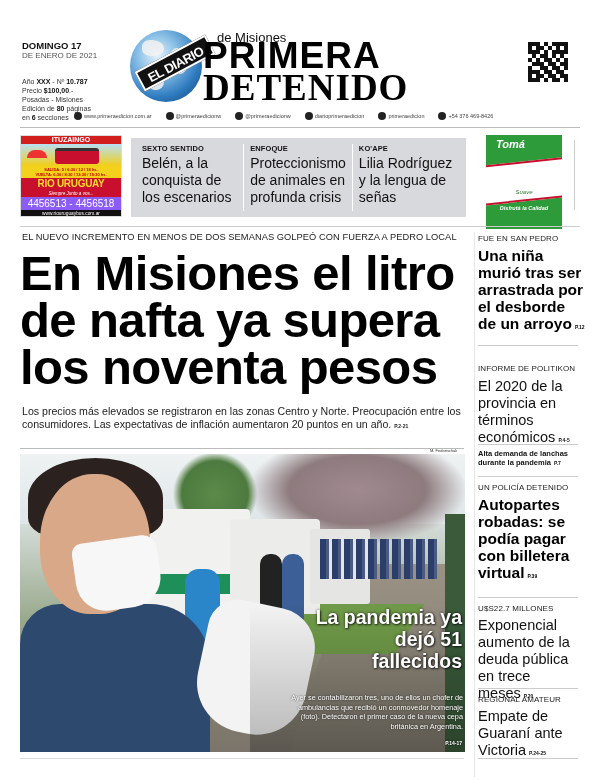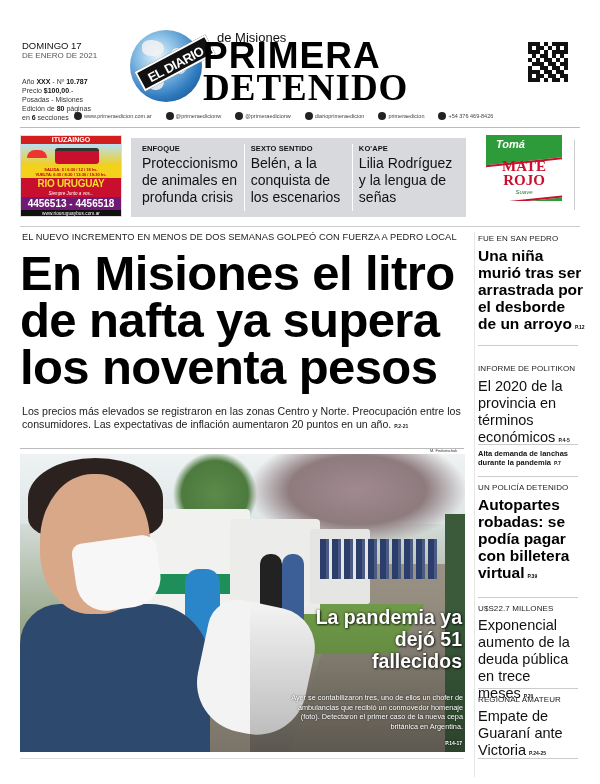--- a/index.html
+++ b/index.html
@@ -1,20 +1,20 @@
 <!DOCTYPE html>
 <html><head>
 <meta charset="utf-8">
 <style>
 *{box-sizing:border-box;margin:0;padding:0}
 body{width:600px;height:784px;background:#fff;font-family:"Liberation Sans",sans-serif;color:#111;position:relative;overflow:hidden}
 .abs{position:absolute}
 
 #info{left:22px;top:40px;width:100px;font-size:7px;line-height:9px;color:#333}
-#info .day{font-size:9.5px;font-weight:normal;color:#111;line-height:11px}
+#info .day{font-size:9.5px;font-weight:bold;color:#111;line-height:11px}
 #info .date{font-size:8px;color:#555;line-height:10px;margin-bottom:16px}
 #info b{color:#111}
 
 #globe{left:130px;top:30px;width:72px;height:72px;border-radius:50%;background:radial-gradient(circle at 38% 35%,#e8f3fb 0%,#8cc1e6 30%,#2f7bbf 65%,#0d3d73 100%);overflow:hidden}
 #globe .land{position:absolute;background:#f2f2f2;border-radius:40% 60% 50% 45%;opacity:.85}
 #eldiario{left:135px;top:52px;width:80px;height:22px;background:#111;color:#fff;font-weight:bold;font-size:13px;line-height:22px;text-align:center;transform:rotate(-28deg);border:2px solid #fff;letter-spacing:-.5px;font-family:"Liberation Sans",sans-serif}
 #demisiones{left:217px;top:30px;font-size:13px;font-weight:normal;color:#111}
 #primera{left:203px;top:40px;font-family:Liberation Sans, sans-serif;font-weight:bold;font-size:37px;line-height:32px;letter-spacing:1px;color:#000}
 #edicion{left:203px;top:72px;font-family:"Liberation Serif",serif;font-weight:bold;font-size:37px;line-height:32px;letter-spacing:1px;color:#000}
 
@@ -28,30 +28,30 @@
 #rule1{left:20px;top:127px;width:560px;height:1px;background:#bbb}
 
 #adbus{left:20px;top:135px;width:102px;height:82px;background:#f4d21c;overflow:hidden;border:1px solid #ddd}
 #adbus .top{position:absolute;left:0;top:0;width:100%;height:8px;background:#d31e1e;color:#fff;font-size:7px;font-weight:bold;text-align:center;line-height:8px}
 #adbus .sky{position:absolute;left:0;top:8px;width:100%;height:22px;background:linear-gradient(#b8e0f5,#f2ce16)}
 #adbus .bus{position:absolute;left:34px;top:12px;width:44px;height:16px;background:#c8102e;border-radius:3px;border-top:3px solid #333}
 #adbus .umb{position:absolute;left:6px;top:14px;width:20px;height:8px;background:#e33;border-radius:10px 10px 0 0}
 #adbus .sched{position:absolute;left:0;top:31px;width:100%;font-size:4px;font-weight:bold;color:#b00;text-align:center;line-height:5px}
 #adbus .rio{position:absolute;left:0;top:42px;width:100%;height:14px;background:#c8102e;color:#f9dc2a;font-size:10px;font-weight:bold;text-align:center;line-height:12px;letter-spacing:-.3px}
 #adbus .slog{position:absolute;left:0;top:55px;width:100%;font-size:4.5px;color:#fff;background:#c8102e;text-align:center;font-style:italic;height:6px;line-height:6px}
-#adbus .tel{position:absolute;left:0;top:61px;width:100%;height:14px;background:#701a75;color:#fff;font-size:10px;font-weight:bold;text-align:center;line-height:14px}
+#adbus .tel{position:absolute;left:0;top:61px;width:100%;height:14px;background:#8b5cf6;color:#fff;font-size:10px;font-weight:normal;text-align:center;line-height:14px}
 #adbus .web{position:absolute;left:0;top:74px;width:100%;height:8px;background:#111;color:#fff;font-size:4.8px;text-align:center;line-height:7px}
 
 #teasers{left:131px;top:138px;width:335px;height:79px;background:#d8d9dd;display:flex;padding:6px 6px}
 #teasers .t{flex:1;padding:0 6px;border-left:1px solid #fff}
 #teasers .t:first-child{border-left:none;padding-left:5px}
 #teasers .k{font-size:7.5px;font-weight:bold;margin-bottom:2px;letter-spacing:.1px}
 #teasers .h{font-size:14px;line-height:17px;color:#111}
 
-#admate{left:486px;top:135px;width:76px;height:66px;background:#2e9b3a;overflow:hidden}
+#admate{left:486px;top:135px;width:76px;height:94px;background:#2e9b3a;overflow:hidden}
 #admate .band{position:absolute;left:-4px;top:26px;width:90px;height:40px;background:#fff;transform:rotate(-6deg);border:2px solid #c8102e}
 #admate .toma{position:absolute;left:10px;top:3px;color:#fff;font-style:italic;font-weight:bold;font-size:11px}
 #admate .mate{position:absolute;left:0;top:24px;width:100%;text-align:center;font-family:"Liberation Serif",serif;font-weight:bold;color:#c8102e;font-size:15px;line-height:14px}
 #admate .suave{position:absolute;left:0;top:54px;width:100%;text-align:center;font-style:italic;color:#2e7d32;font-size:6px}
 #admate .disf{position:absolute;left:0;top:70px;width:100%;text-align:center;font-style:italic;color:#fff;font-size:5.5px;font-weight:bold}
 #vrule{left:574px;top:140px;width:1px;height:70px;background:#ccc}
 #rule2{left:20px;top:226px;width:560px;height:1px;background:#ccc}
 
 #kicker{left:22px;top:232px;font-size:9.3px;color:#222;letter-spacing:.05px}
 #headline{left:20px;top:250px;width:450px;font-size:49px;line-height:47px;font-weight:bold;letter-spacing:-.6px;color:#000}
@@ -259,40 +259,36 @@
       <div>VUELTA: 6:30 / 8:20 / 13:30 / 19:30 hs.</div>
     </div>
   <div class="rio">RIO URUGUAY</div>
   <div class="slog">Siempre Junto a vos...</div>
   <div class="tel">4456513 - 4456518</div>
   <div class="web">www.riouruguaybus.com.ar</div>
 </div>
 
 <div id="teasers" class="abs">
   <div class="t">
+    <div class="k">SEXTO SENTIDO</div>
+    <div class="h">Belén, a la conquista de los escenarios</div>
+  </div>
+  <div class="t">
     <div class="k">ENFOQUE</div>
     <div class="h">Proteccionismo de animales en profunda crisis</div>
-  </div>
-  <div class="t">
-    <div class="k">SEXTO SENTIDO</div>
-    <div class="h">Belén, a la conquista de los escenarios</div>
   </div>
   <div class="t">
     <div class="k">KO'APE</div>
     <div class="h">Lilia Rodríguez y la lengua de señas</div>
   </div>
 </div>
 
 <div id="admate" class="abs">
   <div class="band"></div>
   <div class="toma">Tomá</div>
-  <div class="mate">
-      <div>MATE</div>
-      <div>ROJO</div>
-    </div>
   <div class="suave">Suave</div>
   <div class="disf">Disfrutá la Calidad</div>
 </div>
 <div id="vrule" class="abs"></div>
 <div id="rule2" class="abs"></div>
 
 <div id="kicker" class="abs">EL NUEVO INCREMENTO EN MENOS DE DOS SEMANAS GOLPEÓ CON FUERZA A PEDRO LOCAL</div>
 <h1 id="headline" class="abs">En Misiones el litro de nafta ya supera los noventa pesos</h1>
 <p id="lede" class="abs"><span>Los precios más elevados se registraron en las zonas Centro y Norte. Preocupación entre los consumidores. Las expectativas de inflación aumentaron 20 puntos en un año.</span> <span class="pg">P.2-21</span></p>
 <div id="colrule" class="abs"></div>

